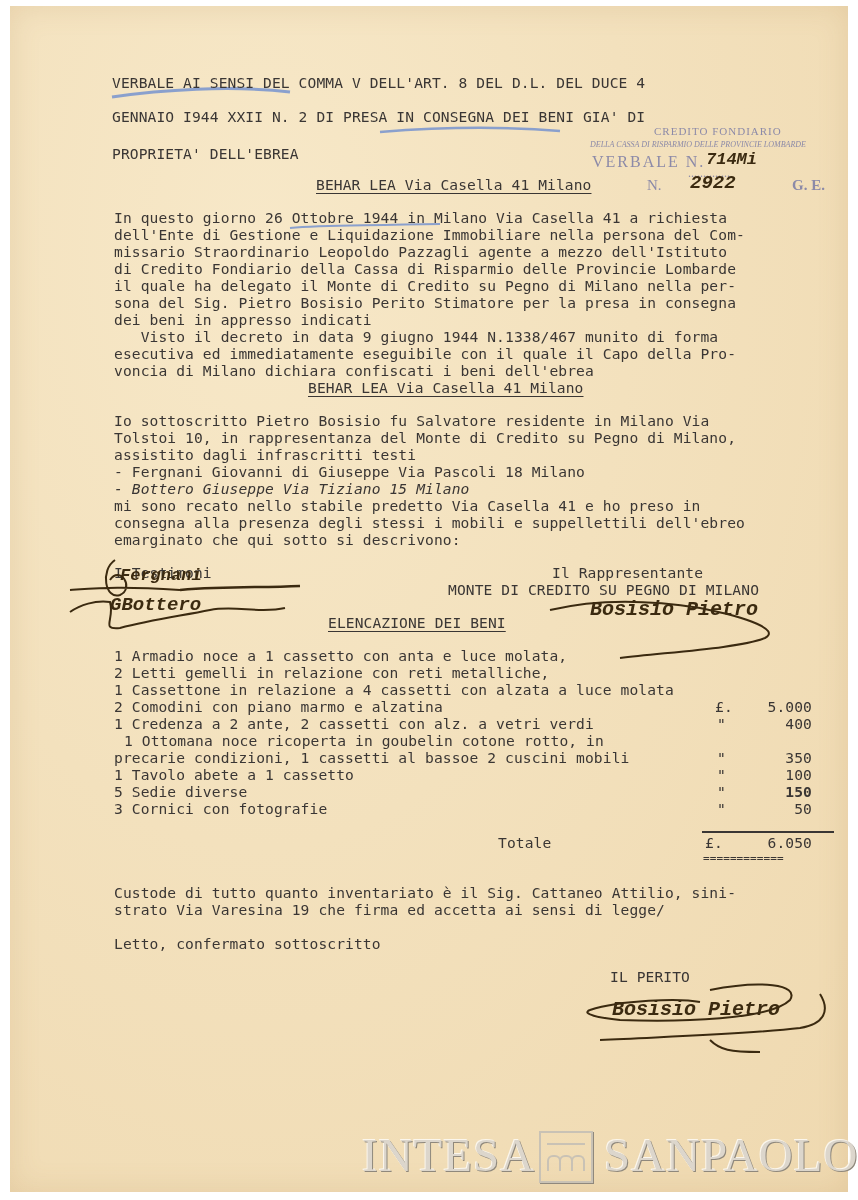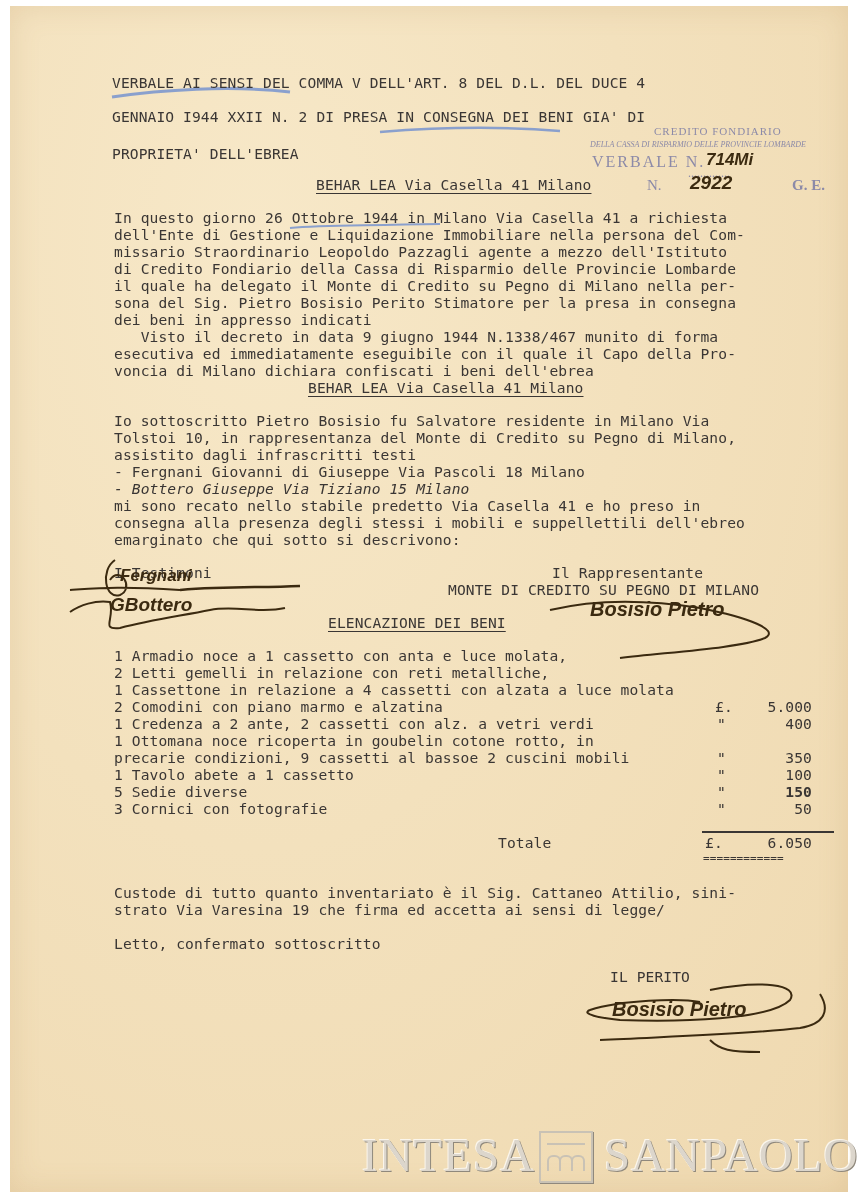--- a/index.html
+++ b/index.html
@@ -10,21 +10,21 @@
     box-shadow: inset 0 0 30px rgba(170,130,70,0.18);
   }
   .tw {
     position:absolute; font-family:"DejaVu Sans Mono", "Liberation Mono", monospace;
     font-size:14.6px; color:#3a3634; letter-spacing:0.1px; white-space:pre; line-height:17px;
   }
   .ul { text-decoration: underline; text-underline-offset:3px; }
   .stamp {
     position:absolute; font-family:"Liberation Serif", serif; color:#8c8aa8; white-space:pre;
   }
-  .hand { position:absolute; font-family:Liberation Sans, sans-serif; font-style:italic; color:#3b2a10; font-weight:bold; }
+  .hand { position:absolute; font-family:Liberation Mono, monospace; font-style:italic; color:#3b2a10; font-weight:bold; }
   svg.sig { position:absolute; overflow:visible; }
   .logo {
     position:absolute; left:362px; top:1128px; font-family:"Liberation Serif", serif; font-size:47px;
     color:#dcd6cc; letter-spacing:1px; text-shadow: 1px 1px 0 #8f887c, -1px -1px 0 #fbf6ec;
     white-space:pre;
   }
   .logo-box {
     position:absolute; left:539px; top:1131px; width:50px; height:48px; border:2px solid #c9c2b5;
     box-shadow: 1px 1px 0 #8f887c;
   }
@@ -103,22 +103,22 @@
 <div class="hand" style="left:590px;top:598px;font-size:20px;">Bosisio Pietro</div>
 
 <div class="tw ul" style="left:328px;top:614px;">ELENCAZIONE DEI BENI</div>
 
 <div>
   <div class="tw" style="left:114px;top:647px;">1 Armadio noce a 1 cassetto con anta e luce molata,</div>
   <div class="tw" style="left:114px;top:664px;">2 Letti gemelli in relazione con reti metalliche,</div>
   <div class="tw" style="left:114px;top:681px;">1 Cassettone in relazione a 4 cassetti con alzata a luce molata</div>
   <div class="tw" style="left:114px;top:698px;">2 Comodini con piano marmo e alzatina</div>
   <div class="tw" style="left:114px;top:715px;">1 Credenza a 2 ante, 2 cassetti con alz. a vetri verdi</div>
-  <div class="tw" style="left:114px;top:732px;">1 Ottomana noce ricoperta in goubelin cotone rotto, in</div>
-  <div class="tw" style="left:114px;top:749px;">precarie condizioni, 9 cassetti al bassoe 2 cuscini mobili</div>
+  <div class="tw" style="left:124px;top:732px;">1 Ottomana noce ricoperta in goubelin cotone rotto, in</div>
+  <div class="tw" style="left:114px;top:749px;">precarie condizioni, 1 cassetti al bassoe 2 cuscini mobili</div>
   <div class="tw" style="left:114px;top:766px;">1 Tavolo abete a 1 cassetto</div>
   <div class="tw" style="left:114px;top:783px;">5 Sedie diverse</div>
   <div class="tw" style="left:114px;top:800px;">3 Cornici con fotografie</div>
 
   <div class="tw" style="left:715px;top:698px;">£.</div>
   <div class="tw" style="left:717px;top:715px;">"</div>
   <div class="tw" style="left:717px;top:749px;">"</div>
   <div class="tw" style="left:717px;top:766px;">"</div>
   <div class="tw" style="left:717px;top:783px;">"</div>
   <div class="tw" style="left:717px;top:800px;">"</div>

